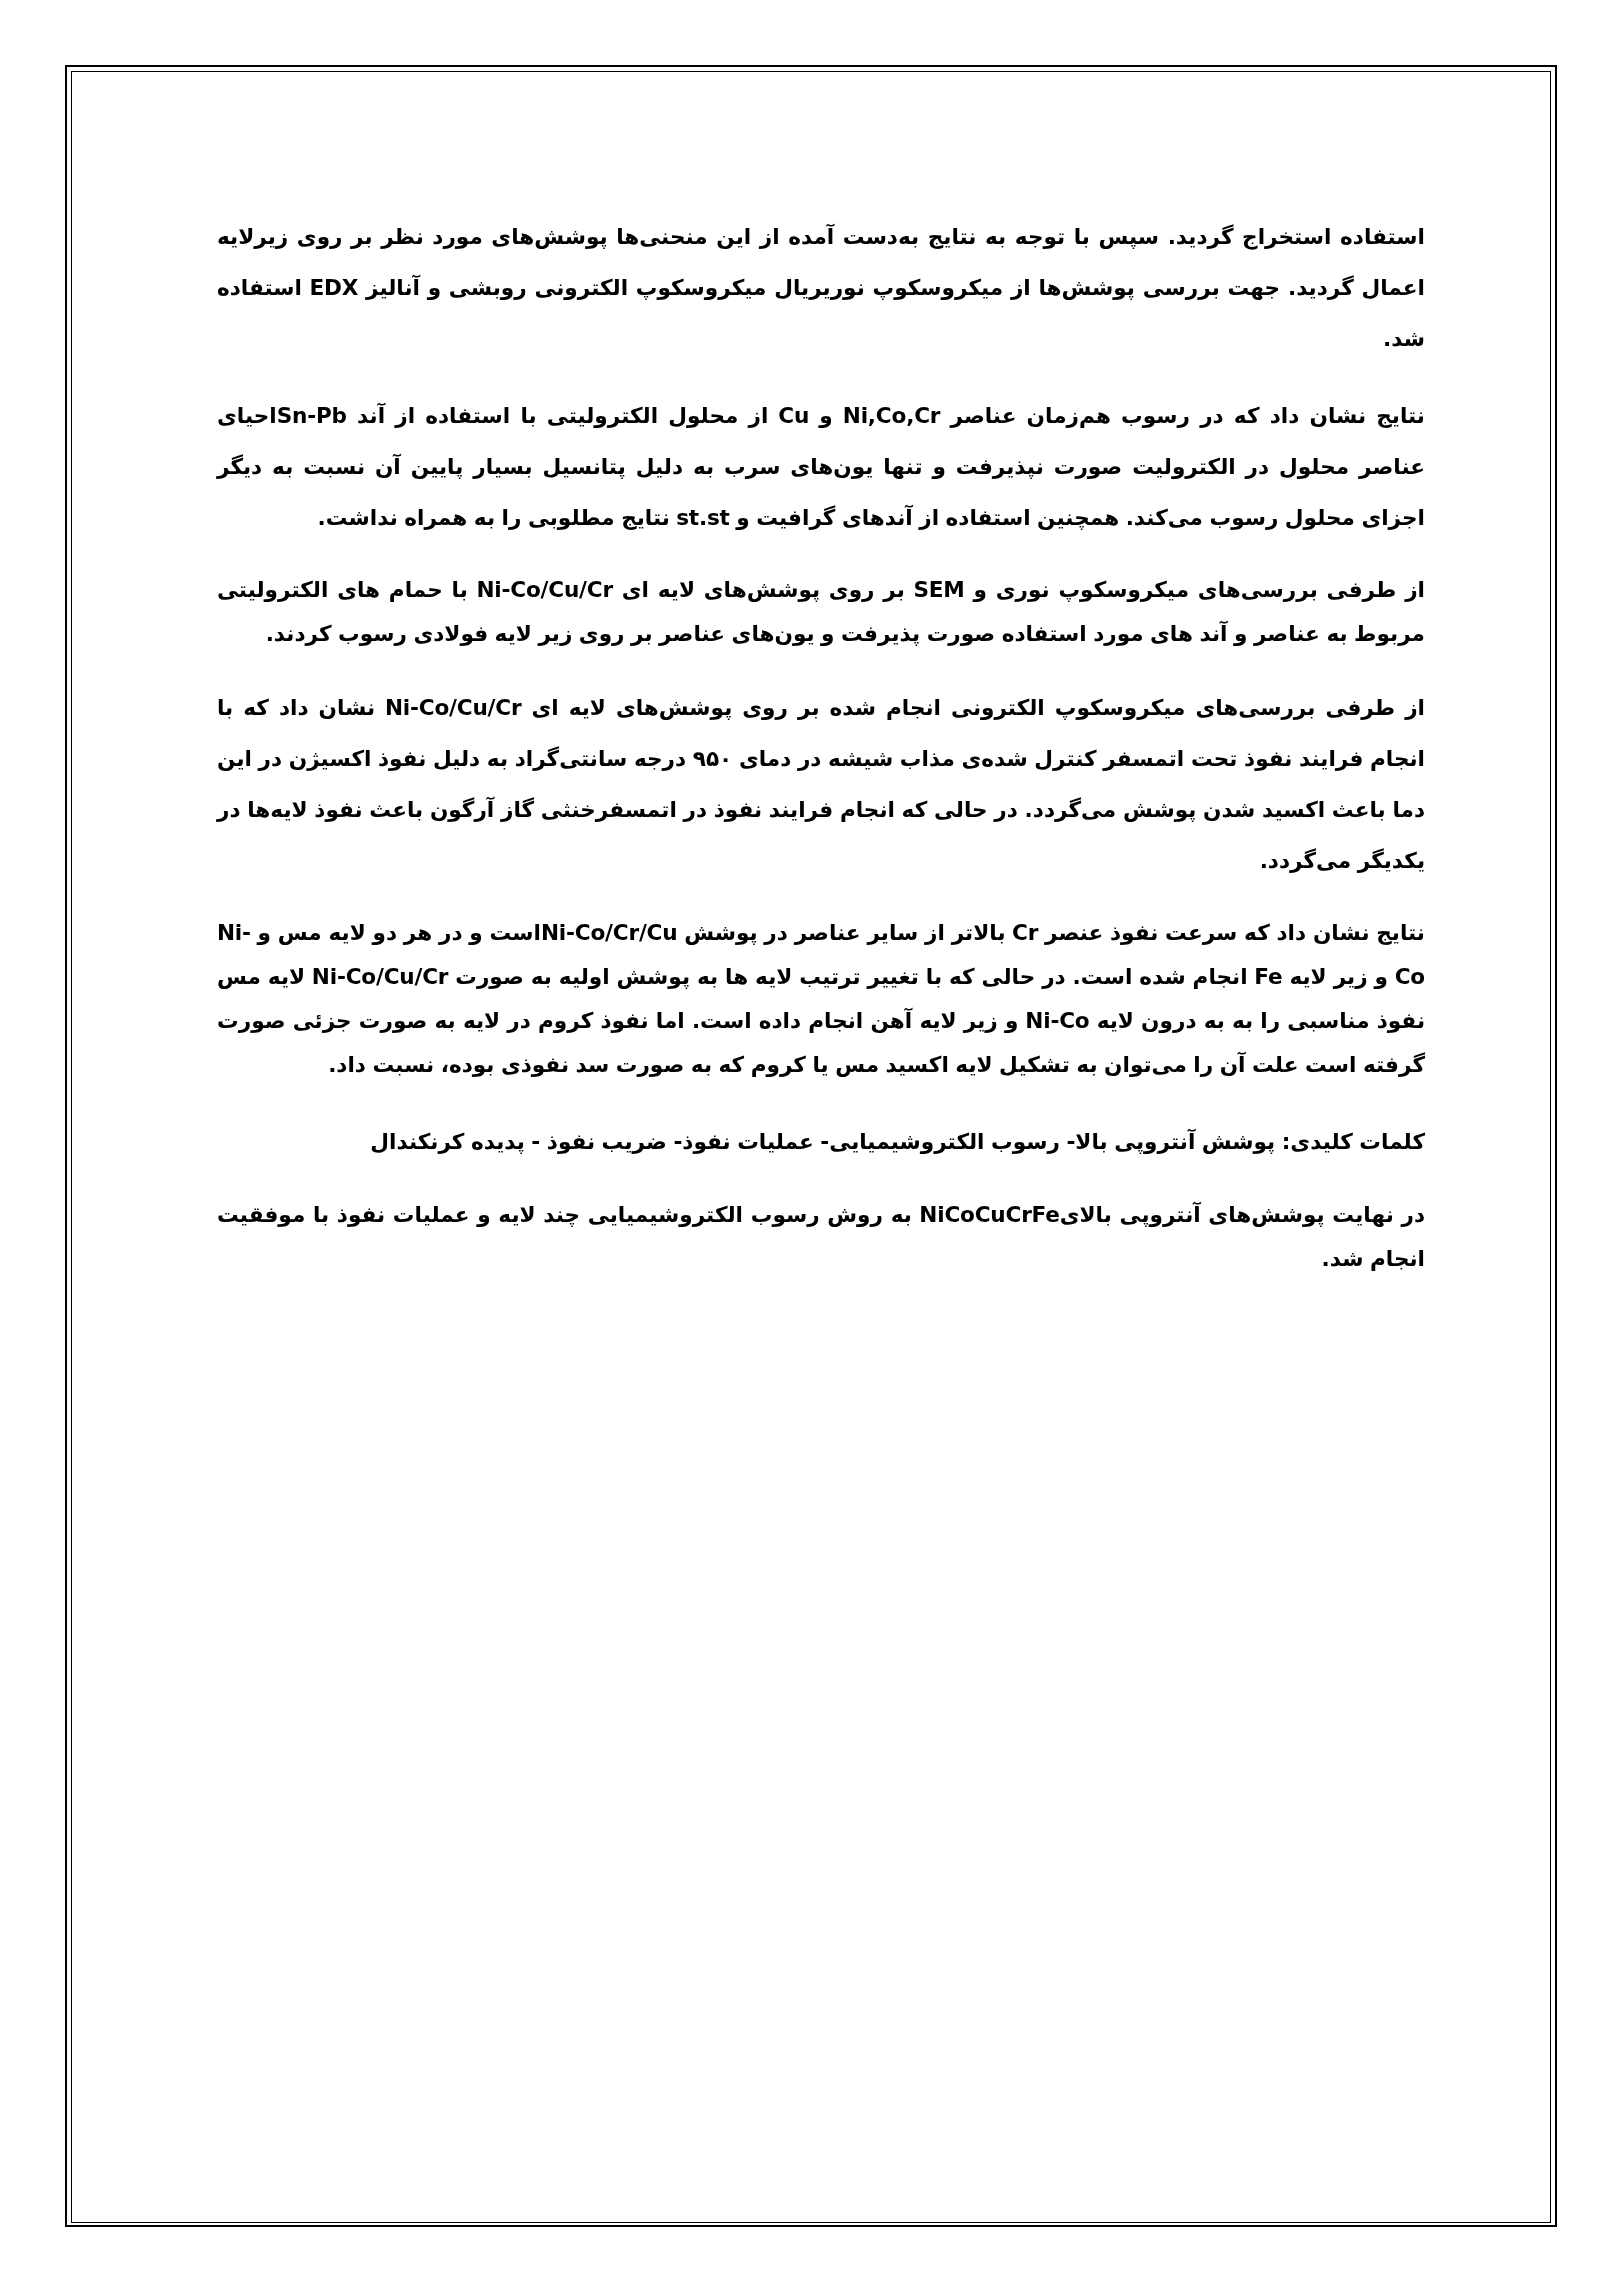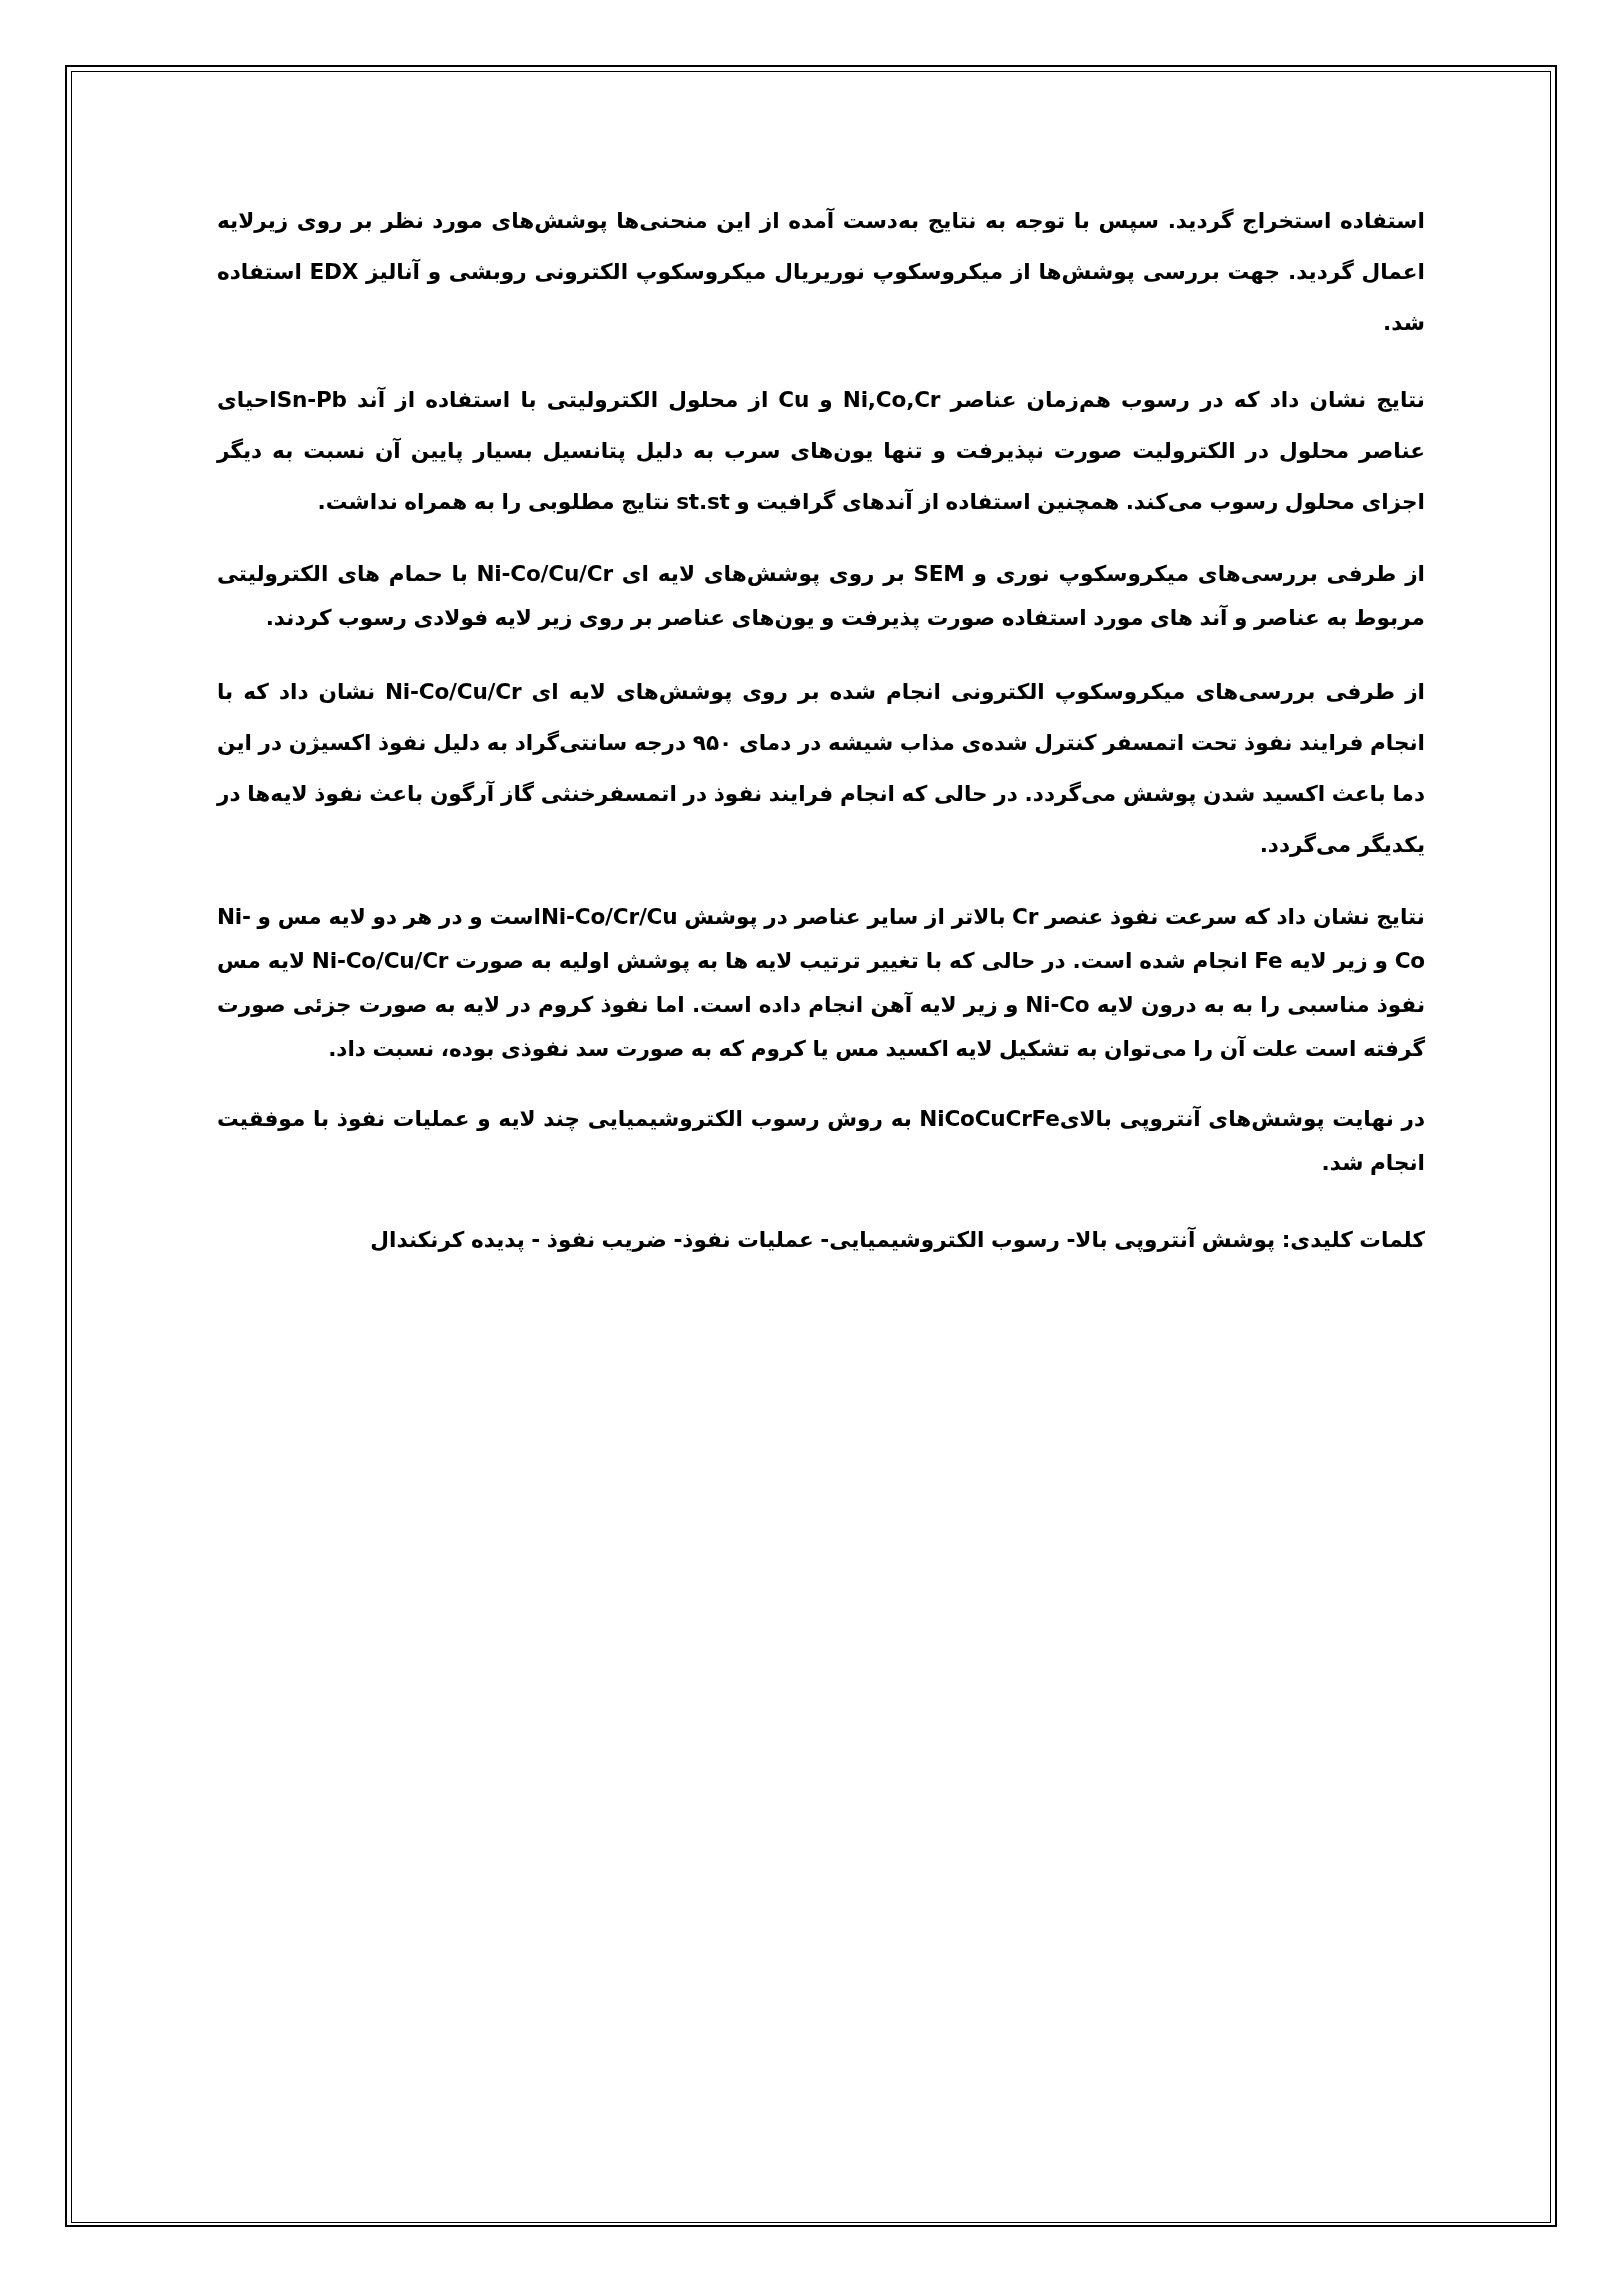--- a/index.html
+++ b/index.html
@@ -29,21 +29,21 @@
       left: 71px;
       top: 71px;
       width: 1478px;
       height: 2150px;
       border: 1.5px solid #000;
       box-sizing: content-box;
     }
     .content {
       position: absolute;
       left: 217px;
-      top: 195px;
+      top: 211px;
       width: 1208px;
       direction: rtl;
       text-align: justify;
       text-align-last: right;
     }
     .para {
       margin: 0 0 25.5px 0;
       font-size: 21.6px;
       line-height: 51px;
       font-weight: bold;
@@ -62,16 +62,16 @@
 
 <div class="frame-outer"></div>
 <div class="frame-inner"></div>
 
 <div class="content">
   <p class="para">استفاده استخراج گردید. سپس با توجه به نتایج به‌دست آمده از این منحنی‌ها پوشش‌های مورد نظر بر روی زیرلایه اعمال گردید. جهت بررسی پوشش‌ها از میکروسکوپ نوریریال میکروسکوپ الکترونی روبشی و آنالیز EDX استفاده شد.</p>
   <p class="para"> نتایج نشان داد که در رسوب هم‌زمان عناصر Ni,Co,Cr و Cu از محلول الکترولیتی با استفاده از آند Sn-Pbاحیای عناصر محلول در الکترولیت صورت نپذیرفت و تنها یون‌های سرب به دلیل پتانسیل بسیار پایین آن نسبت به دیگر اجزای محلول رسوب می‌کند. همچنین استفاده از آندهای گرافیت و st.st نتایج مطلوبی را به همراه نداشت.</p>
   <p class="para tight">از طرفی بررسی‌های میکروسکوپ نوری و SEM بر روی پوشش‌های لایه ای Ni-Co/Cu/Cr با حمام های الکترولیتی مربوط به عناصر و آند های مورد استفاده صورت پذیرفت و یون‌های عناصر بر روی زیر لایه فولادی رسوب کردند.</p>
   <p class="para">از طرفی بررسی‌های میکروسکوپ الکترونی انجام شده بر روی پوشش‌های لایه ای Ni-Co/Cu/Cr نشان داد که با انجام فرایند نفوذ تحت اتمسفر کنترل شده‌ی مذاب شیشه در دمای ۹۵۰ درجه سانتی‌گراد به دلیل نفوذ اکسیژن در این دما باعث اکسید شدن پوشش می‌گردد. در حالی که انجام فرایند نفوذ در اتمسفرخنثی گاز آرگون باعث نفوذ لایه‌ها در یکدیگر می‌گردد.</p>
   <p class="para tight"> نتایج نشان داد که سرعت نفوذ عنصر Cr بالاتر از سایر عناصر در پوشش  Ni-Co/Cr/Cuاست و در هر دو لایه مس و Ni-Co و زیر لایه Fe انجام شده است. در حالی که با تغییر ترتیب لایه ها به پوشش اولیه به صورت Ni-Co/Cu/Cr لایه مس نفوذ مناسبی را به به درون لایه Ni-Co و زیر لایه آهن انجام داده است. اما نفوذ کروم در لایه به صورت جزئی صورت گرفته است علت آن را می‌توان به تشکیل لایه اکسید مس یا کروم  که به صورت سد نفوذی بوده، نسبت داد.</p>
+  <p class="para keywords">کلمات کلیدی: پوشش آنتروپی بالا- رسوب الکتروشیمیایی- عملیات نفوذ- ضریب نفوذ - پدیده کرنکندال</p>
   <p class="para tight">در نهایت پوشش‌های آنتروپی بالایNiCoCuCrFe به روش رسوب الکتروشیمیایی چند لایه و عملیات نفوذ با موفقیت انجام شد.</p>
-  <p class="para keywords">کلمات کلیدی: پوشش آنتروپی بالا- رسوب الکتروشیمیایی- عملیات نفوذ- ضریب نفوذ - پدیده کرنکندال</p>
 </div>
 
 
 </body></html>

